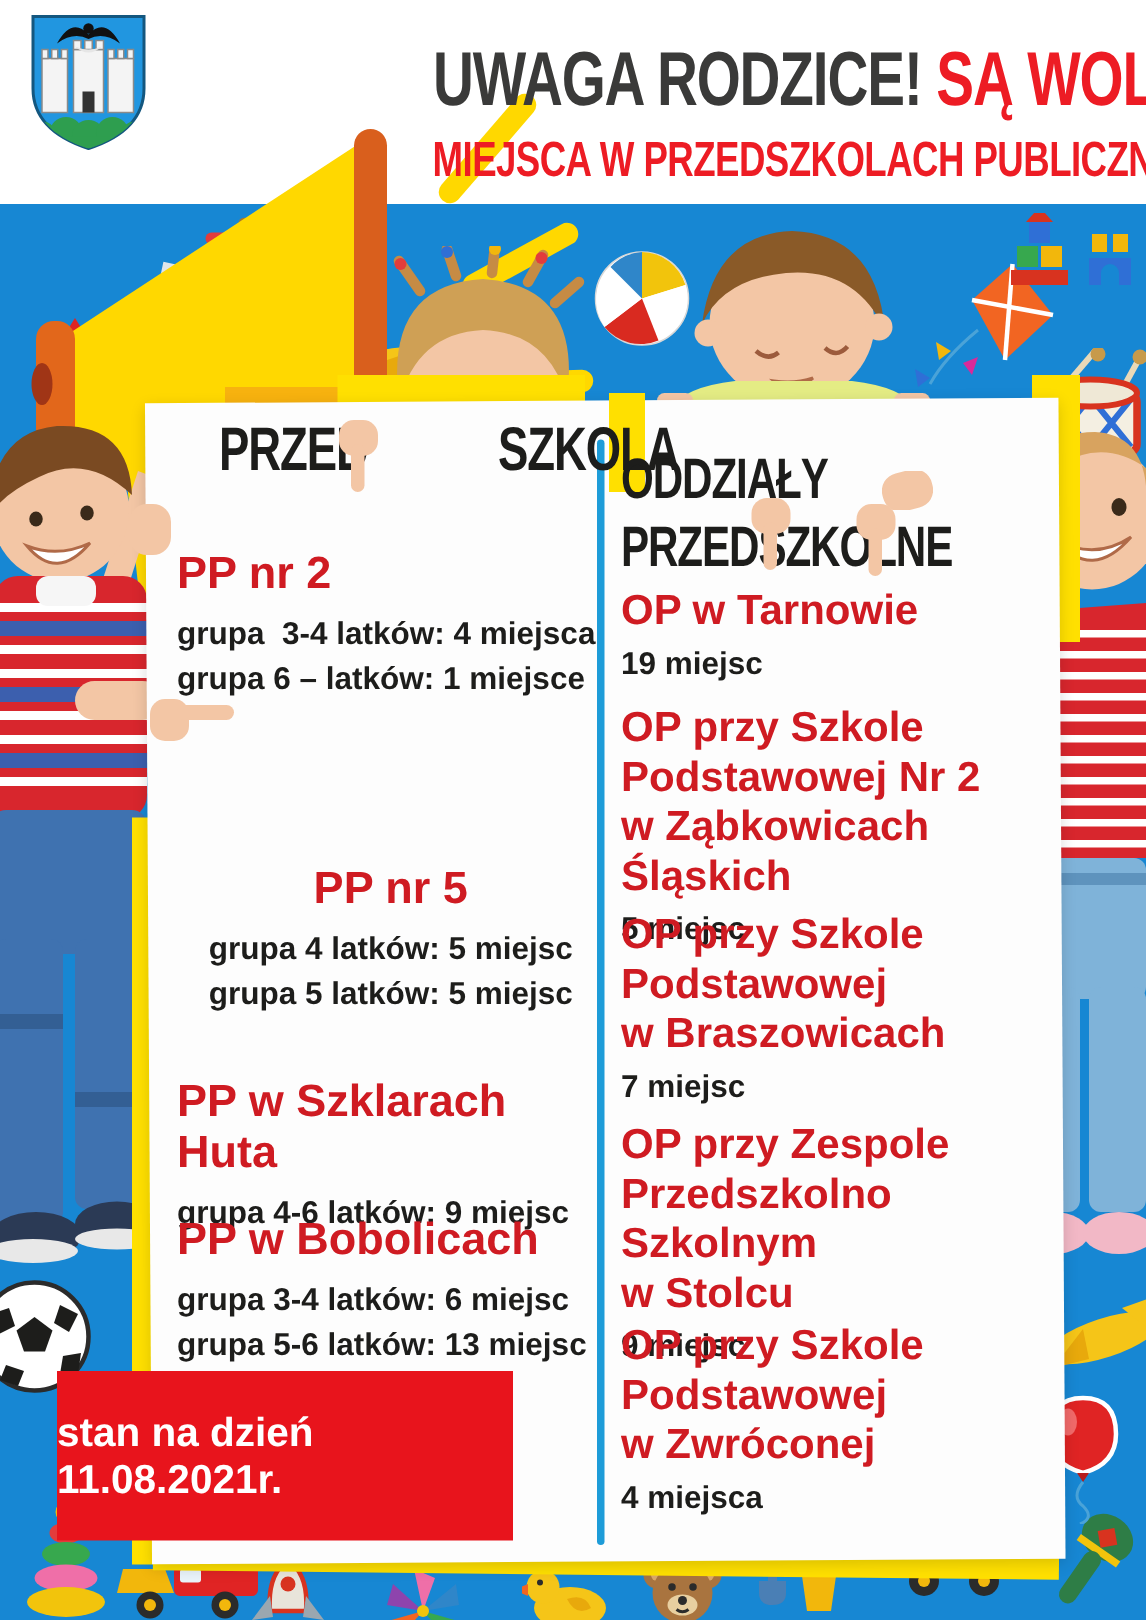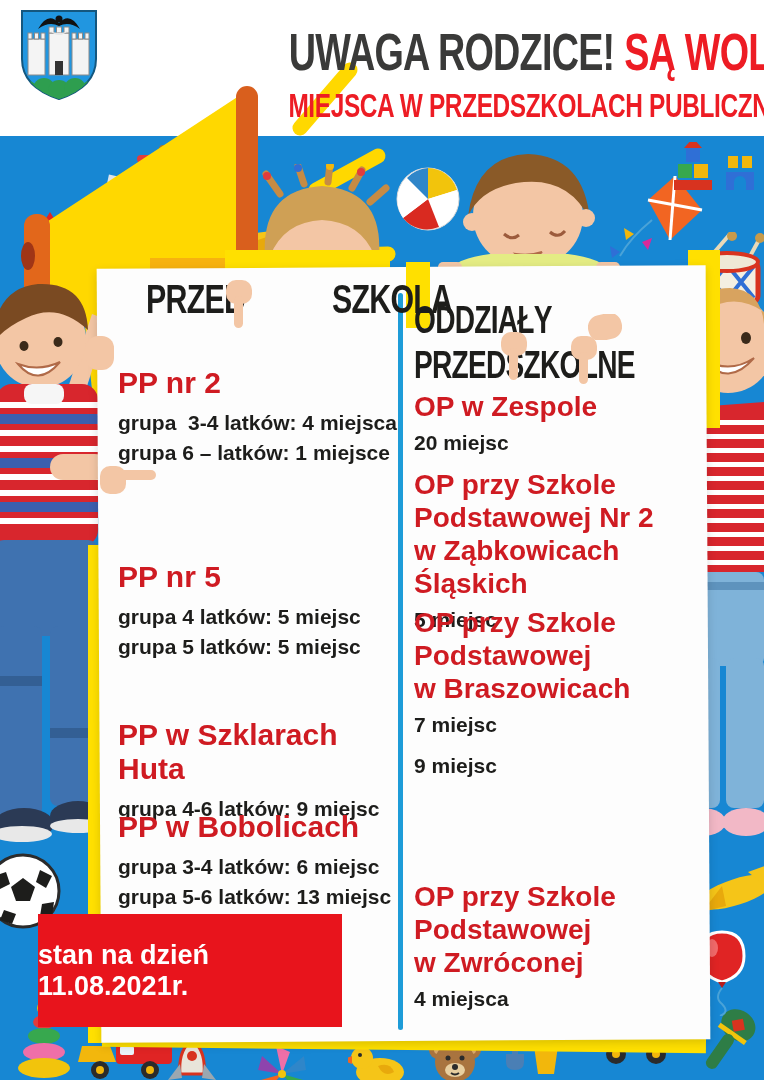--- a/index.html
+++ b/index.html
@@ -417,57 +417,60 @@
   <div class="abs lp-heading">
     <span class="sq">PRZED</span>
     <span class="sq">SZKOLA</span>
   </div>
 
   <div class="abs pp-item" style="top:342px;">
     <div class="pp-name">PP nr 2</div>
     <div class="pp-details">grupa&nbsp; 3-4 latków: 4 miejsca
 grupa 6 – latków: 1 miejsce</div>
   </div>
-  <div class="abs pp-item" style="top:536px;">
+  <div class="abs pp-item" style="top:552px;text-align:center;">
     <div class="pp-name">PP nr 5</div>
     <div class="pp-details">grupa 4 latków: 5 miejsc
 grupa 5 latków: 5 miejsc</div>
   </div>
   <div class="abs pp-item" style="top:694px;">
     <div class="pp-name">PP w Szklarach Huta</div>
     <div class="pp-details">grupa 4-6 latków: 9 miejsc</div>
   </div>
   <div class="abs pp-item" style="top:786px;">
     <div class="pp-name">PP w Bobolicach</div>
     <div class="pp-details">grupa 3-4 latków: 6 miejsc
 grupa 5-6 latków: 13 miejsc</div>
   </div>
 
   <div class="abs rp-heading">
     <span class="sq">ODDZIAŁY</span>
     <span class="sq">PRZEDSZKOLNE</span>
   </div>
 
   <div class="abs op-item" style="top:390px;">
-    <div class="op-name">OP w Zespole</div>
-    <div class="op-places">20 miejsc</div>
+    <div class="op-name">OP w Tarnowie</div>
+    <div class="op-places">19 miejsc</div>
   </div>
   <div class="abs op-item" style="top:468px;">
     <div class="op-name">OP przy Szkole
 Podstawowej Nr 2
 w Ząbkowicach Śląskich</div>
     <div class="op-places">5 miejsc</div>
   </div>
   <div class="abs op-item" style="top:606px;">
     <div class="op-name">OP przy Szkole
 Podstawowej
 w Braszowicach</div>
     <div class="op-places">7 miejsc</div>
   </div>
   <div class="abs op-item" style="top:746px;">
+    <div class="op-name">OP przy Zespole
+Przedszkolno Szkolnym
+w Stolcu</div>
     <div class="op-places">9 miejsc</div>
   </div>
   <div class="abs op-item" style="top:880px;">
     <div class="op-name">OP przy Szkole
 Podstawowej
 w Zwróconej</div>
     <div class="op-places">4 miejsca</div>
   </div>
 
   <div class="abs status-box">

